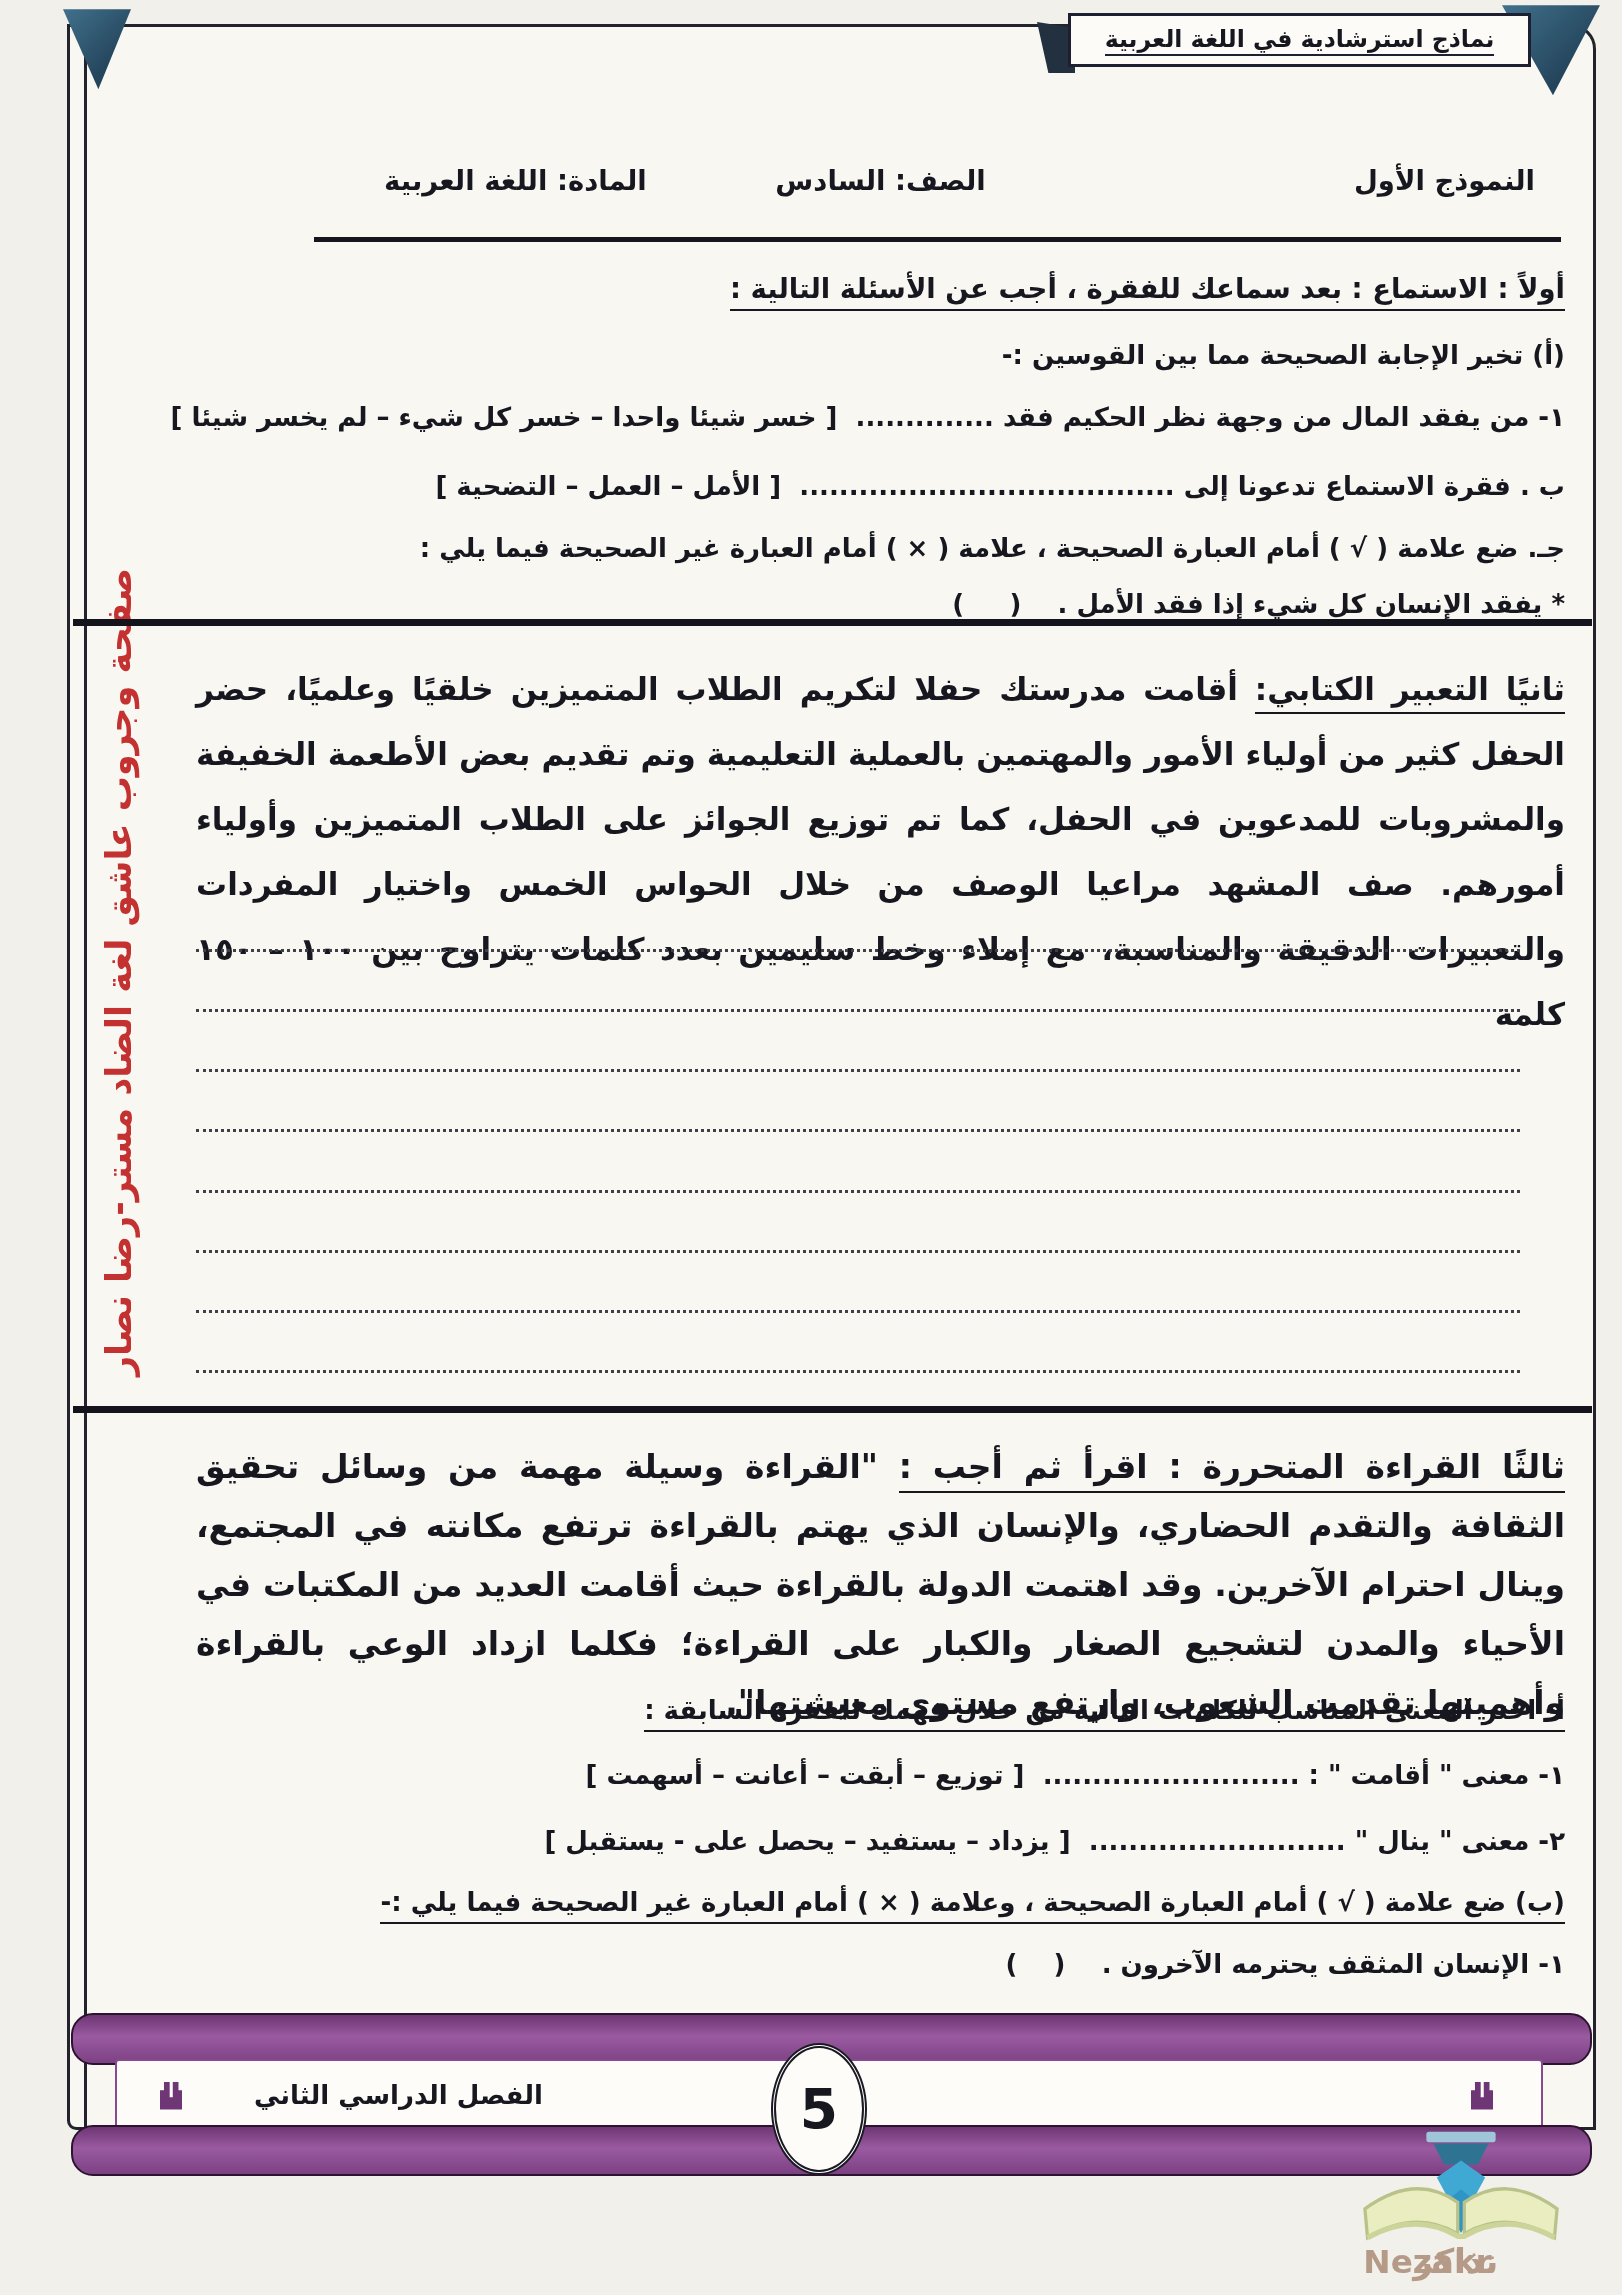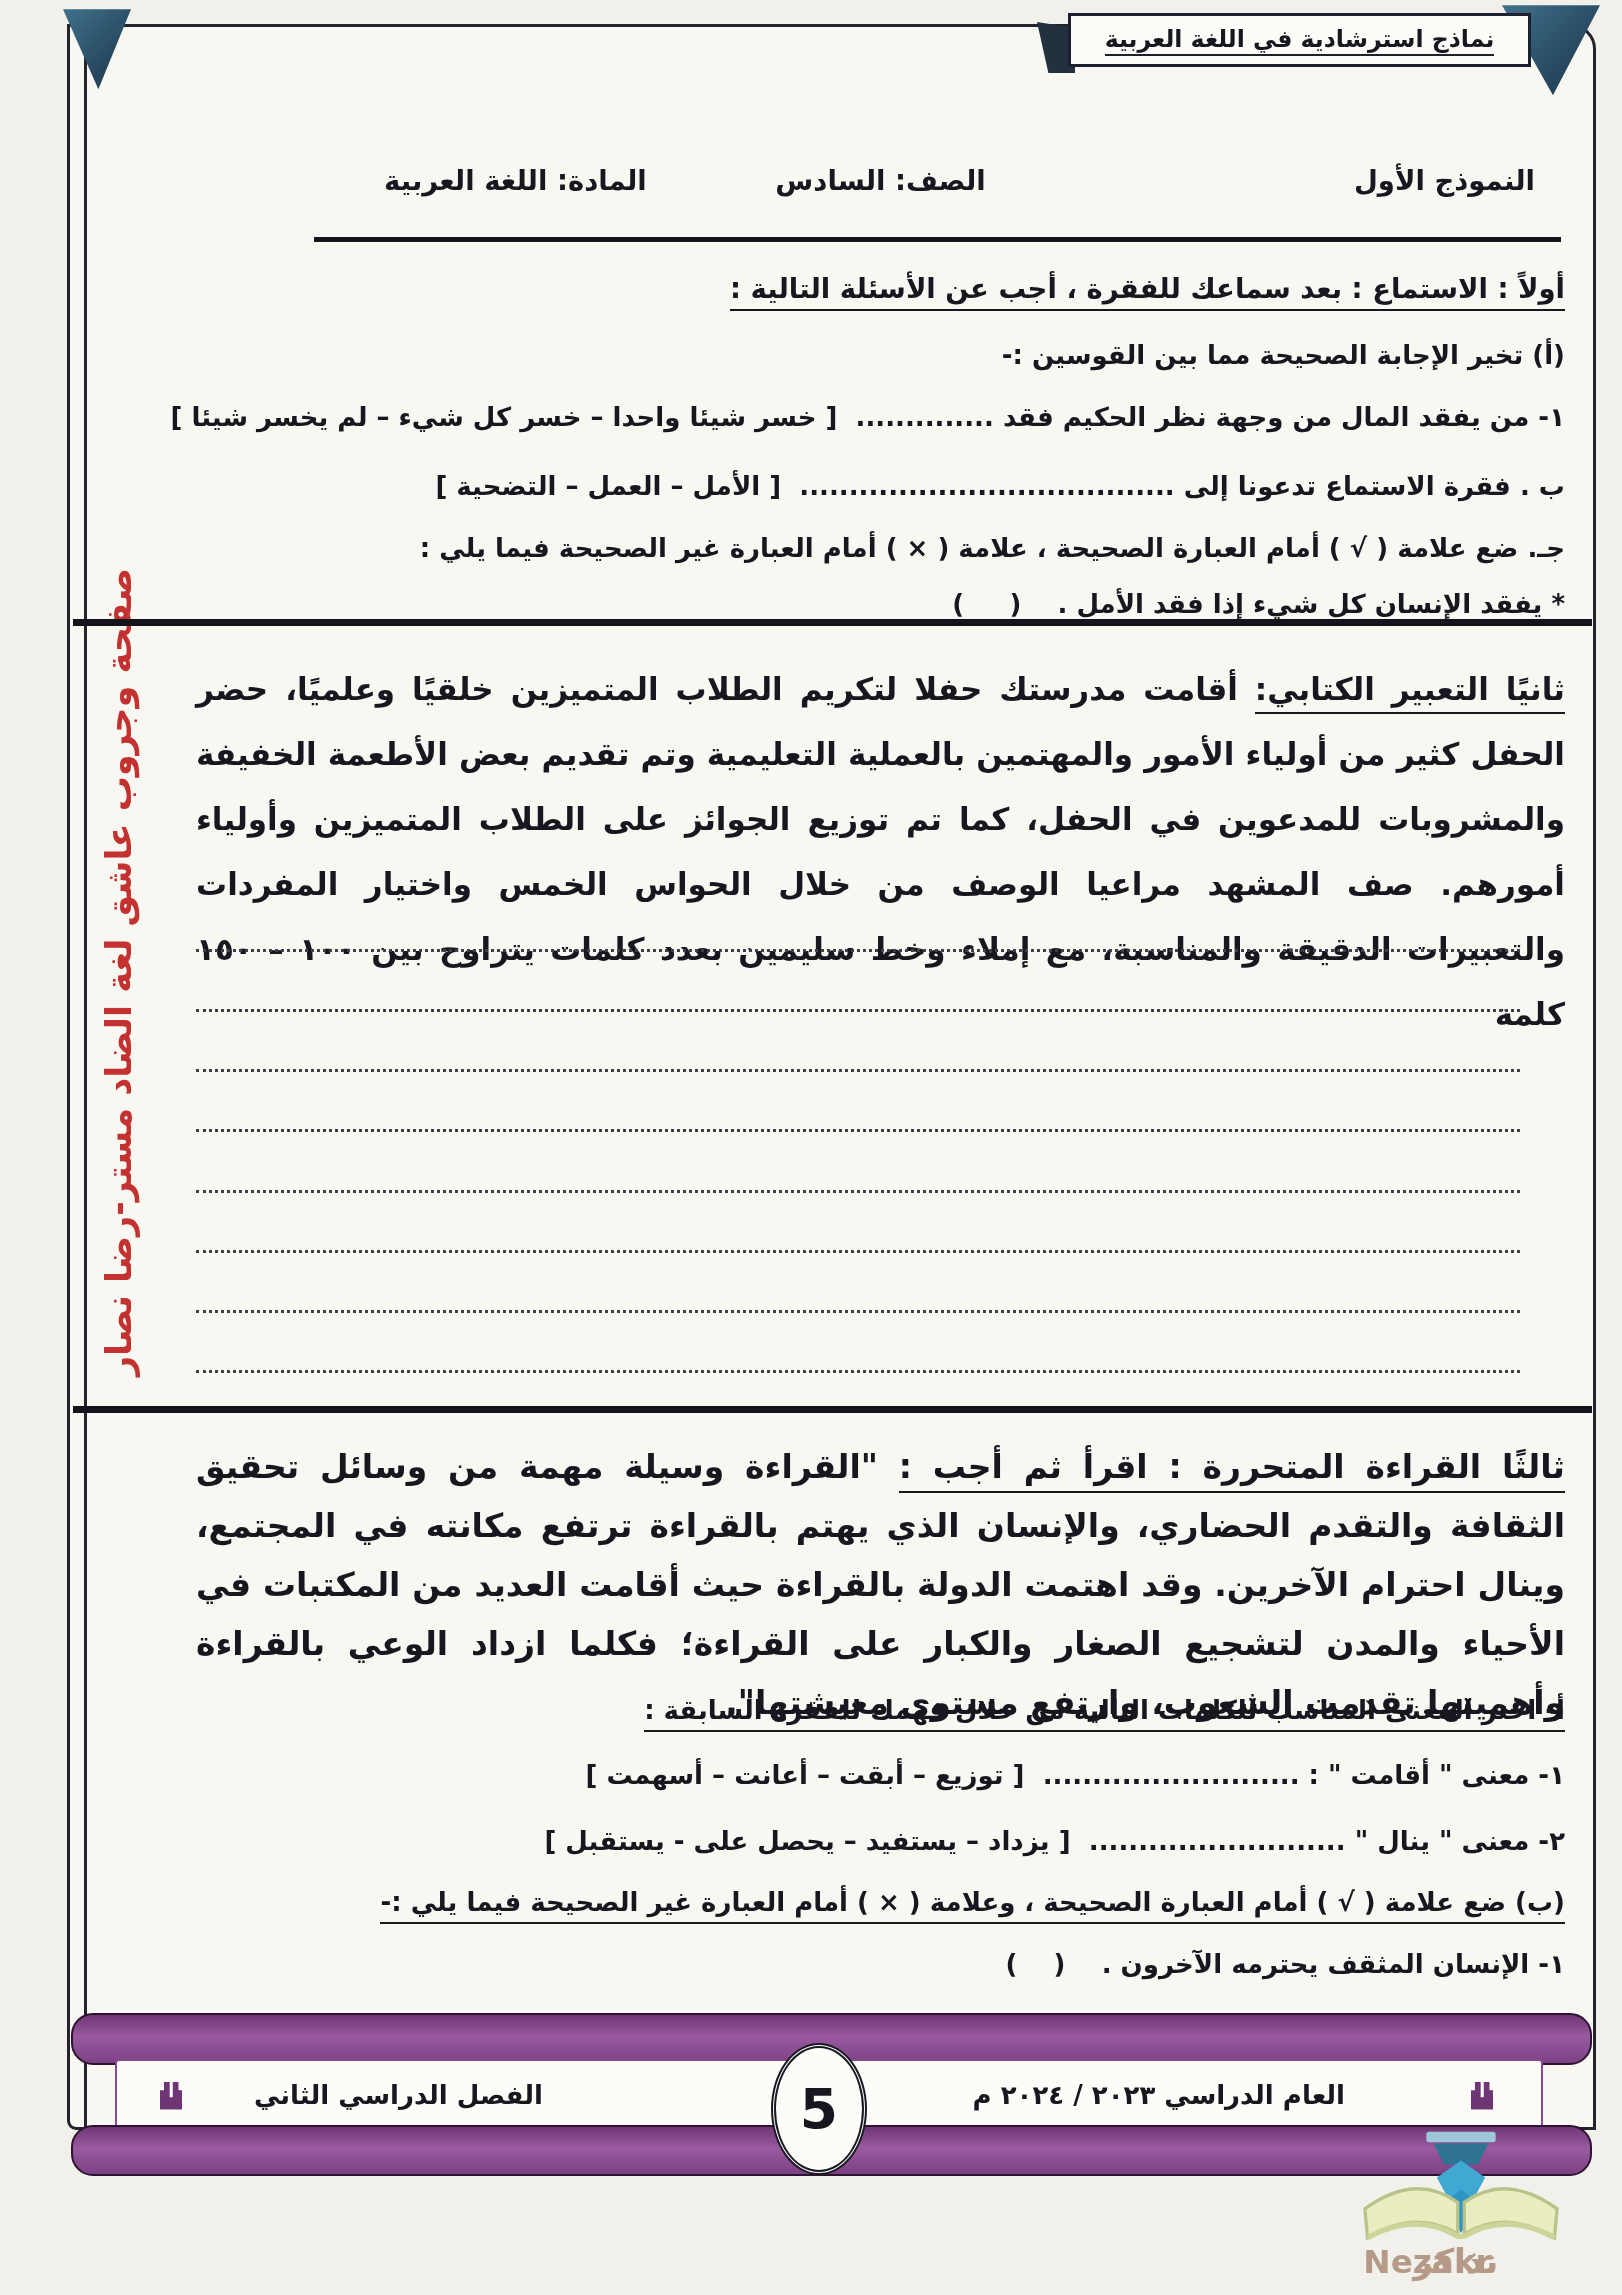--- a/index.html
+++ b/index.html
@@ -160,21 +160,20 @@
     <span>٢- معنى " ينال " ..........................</span>
     <span class="opt">[ يزداد – يستفيد – يحصل على -  يستقبل ]</span>
   </div>
   <div class="row" style="top:1887px;">
     <span class="u">(ب) ضع علامة ( √ ) أمام العبارة الصحيحة ، وعلامة ( × ) أمام العبارة غير الصحيحة فيما يلي :-</span>
   </div>
   <div class="row" style="top:1949px;">١- الإنسان المثقف يحترمه الآخرون .&nbsp;&nbsp;&nbsp; (&nbsp;&nbsp;&nbsp;&nbsp;)</div>
 
   <div class="fbar" style="top:2013px;"></div>
   <div class="fstrip">
-    <span class="ftext" style="right:196px;">العام الدراسي ٢٠٢٣ / ٢٠٢٤ م</span>
     <span class="ftext" style="left:137px;">الفصل الدراسي الثاني</span>
     <span class="ornament" style="left:43px;"></span>
     <span class="ornament" style="right:48px;"></span>
   </div>
   <div class="fbar" style="top:2125px;height:47px;"></div>
   <div class="page-oval">
     <span>5</span>
   </div>
 
   <svg class="logo" viewBox="0 0 410 278">

